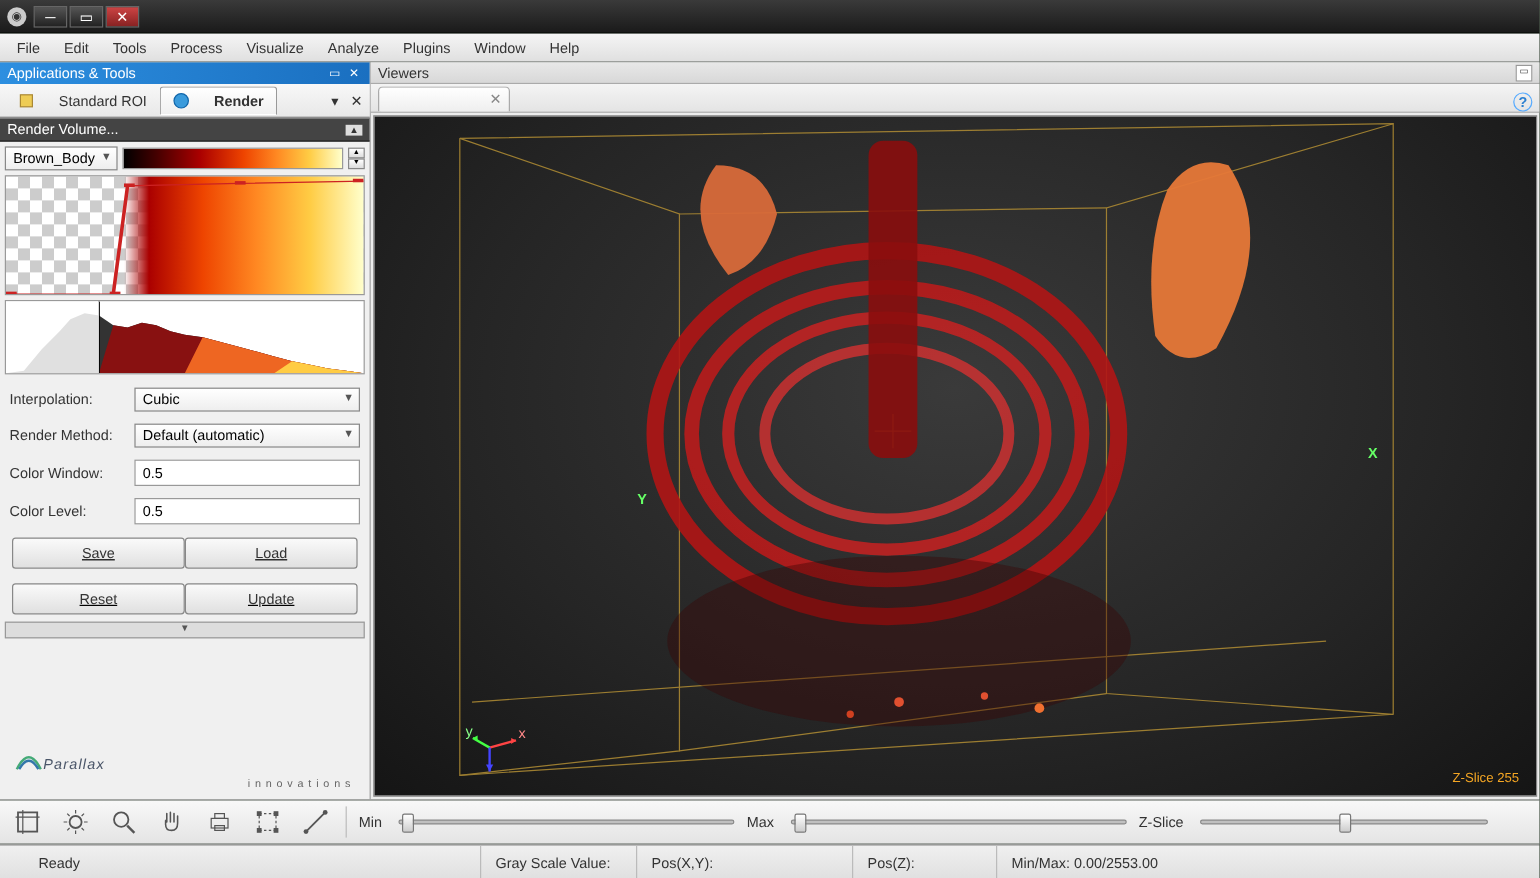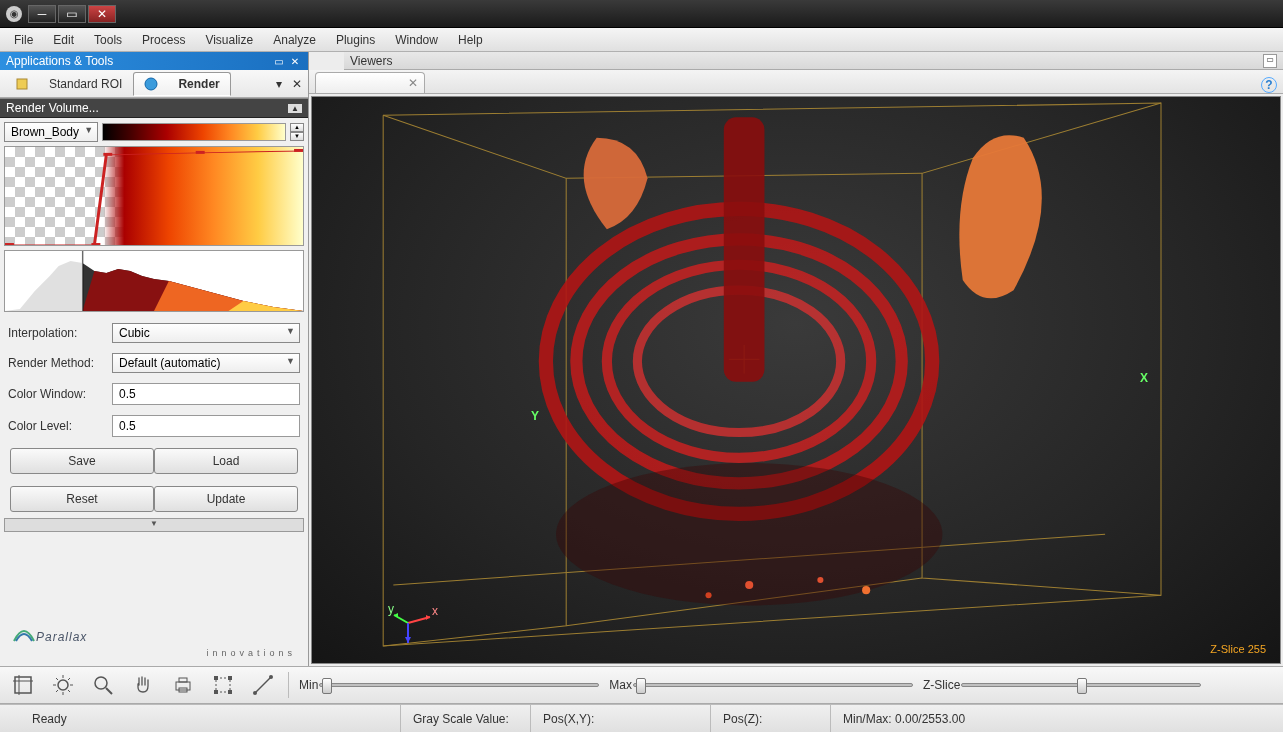--- a/index.html
+++ b/index.html
@@ -52,52 +52,52 @@
 }
 .opacity-curve { position:absolute; top:0; left:0; width:100%; height:100%; }
 
 .histogram { height: 62px; margin: 0 4px 6px 4px; border:1px solid #999; background:#fff; position:relative; overflow:hidden; }
 
 .form-row { display:flex; align-items:center; padding: 5px 8px; gap: 6px; }
 .form-row label { width: 98px; text-align:left; color:#333; }
 .form-row .combo, .form-row .textfield { flex:1; }
 .textfield { background:#fff; border:1px solid #999; padding: 3px 6px; }
 
-.btn-row { display:flex; padding: 6px 10px; }
+.btn-row { display:flex; padding: 6px 10px; text-decoration: underline; }
 .btn { flex:1; background: linear-gradient(#fafafa,#e0e0e0); border:1px solid #888; border-radius:3px; padding: 5px 0; text-align:center; cursor:pointer; color:#333;}
 
 .scroll-down { height:14px; background:#ddd; border:1px solid #999; margin: 0 4px; text-align:center; font-size:8px; cursor:pointer; color:#555;}
 
 .logo-area { margin-top:auto; padding: 8px 12px; }
 .logo-parallax { font-family: Georgia, serif; font-size: 26px; color:#4a5568; letter-spacing:1px; font-style:italic; position:relative;}
 .logo-parallax .sub { font-size:9px; letter-spacing:4px; display:block; text-align:right; color:#666; font-style:normal;}
 
 .right-area { flex:1; display:flex; flex-direction:column; background:#ededed; }
-.viewers-header { height:18px; background: linear-gradient(#e8e8e8,#d8d8d8); border-bottom:1px solid #aaa; padding:1px 6px; display:flex; align-items:center; font-size:11px; color:#333;margin-left:35px;}
+.viewers-header { height:18px; background: linear-gradient(#e8e8e8,#d8d8d8); border-bottom:1px solid #aaa; padding:1px 6px; display:flex; align-items:center; font-size:11px; color:#333;}
 .viewers-header .spacer { flex:1; }
 .viewers-header .vbtn { width:14px; height:14px; border:1px solid #999; background:#fff; cursor:pointer; font-size:8px; text-align:center;}
 
 .viewer-tabs { height:24px; background: linear-gradient(#f4f4f4,#e4e4e4); display:flex; align-items:flex-end; padding: 0 6px; gap:6px; border-bottom:1px solid #aaa;}
 .vtab { background: linear-gradient(#fff,#eee); border:1px solid #aaa; border-bottom:none; border-radius:4px 4px 0 0; padding: 3px 24px 3px 14px; position:relative; cursor:pointer; color:#666; filter: blur(0.3px);}
 .vtab .x { position:absolute; right:6px; top:3px; color:#888; cursor:pointer;}
 .viewer-tabs .help-icon { margin-left:auto; color:#2a7fd0; font-weight:bold; cursor:pointer; border:1px solid #5af; border-radius:50%; width:16px; height:16px; text-align:center; line-height:14px;}
 
 .viewport { flex:1; background: radial-gradient(ellipse at 50% 40%, #3a3a3a 0%, #252525 60%, #151515 100%); position:relative; margin:2px; border:1px solid #888; overflow:hidden;}
 .axis-label { position:absolute; font-size:12px; font-weight:bold; }
 .axis-x { color:#6f6; right:132px; top:274px; }
 .axis-y { color:#6f6; left:219px; top:312px; }
 .zslice-label { position:absolute; bottom:8px; right:14px; color:#f5a623; font-size:11px; }
 .orient-widget { position:absolute; left:76px; bottom:14px; width:56px; height:56px; }
 
 .render-visual { position:absolute; inset:0; }
 
 .toolbar { height: 38px; background: linear-gradient(#f8f8f8,#e4e4e4); border-top:1px solid #aaa; border-bottom:1px solid #aaa; display:flex; align-items:center; padding: 0 8px; gap:10px;}
 .tool-btn { width:30px; height:30px; display:flex; align-items:center; justify-content:center; cursor:pointer; border-radius:3px;}
 .tool-sep { width:1px; height:26px; background:#bbb; }
-.slider-group { display:flex; align-items:center; gap:1px; }
+.slider-group { display:flex; align-items:center; gap:14px; }
 .slider-group label { color:#333; }
 .slider-track { height:4px; background:#c0c0c0; border:1px solid #888; border-radius:2px; position:relative; }
 .slider-thumb { position:absolute; top:-6px; width:10px; height:16px; background: linear-gradient(#fff,#ccc); border:1px solid #777; border-radius:2px; cursor:pointer;}
 
 .statusbar { height: 28px; background: linear-gradient(#f0f0f0,#e0e0e0); border-top:1px solid #bbb; display:flex; align-items:center; padding: 0 20px; color:#333; font-size:12px;}
 .statusbar .sect { border-left:1px solid #bbb; padding: 0 12px; height:100%; display:flex; align-items:center;}
 .statusbar .sect:first-child { border-left:none; flex: 0 0 380px;}
 </style>
 </head>
 <body>

